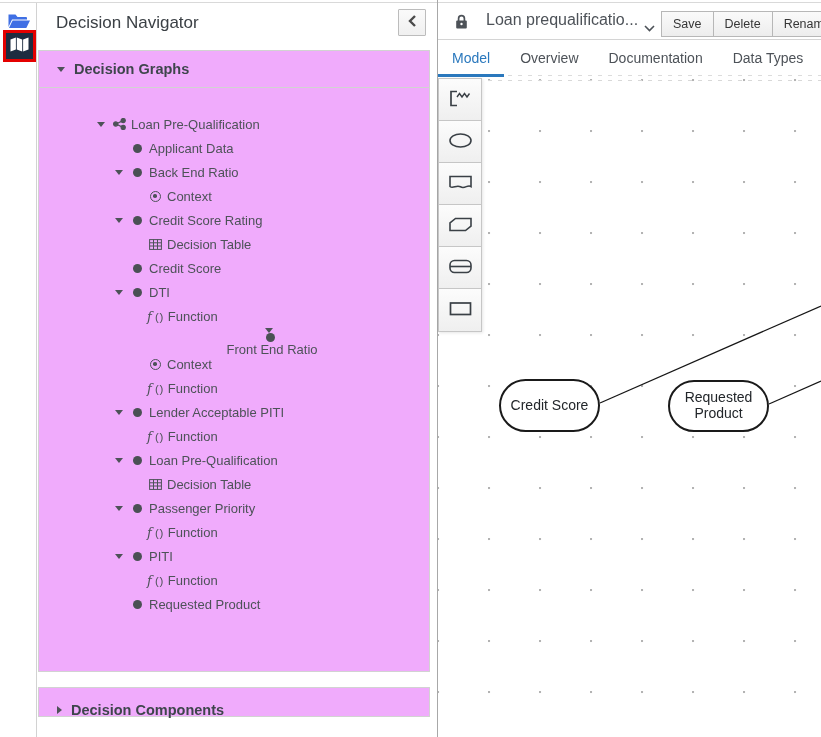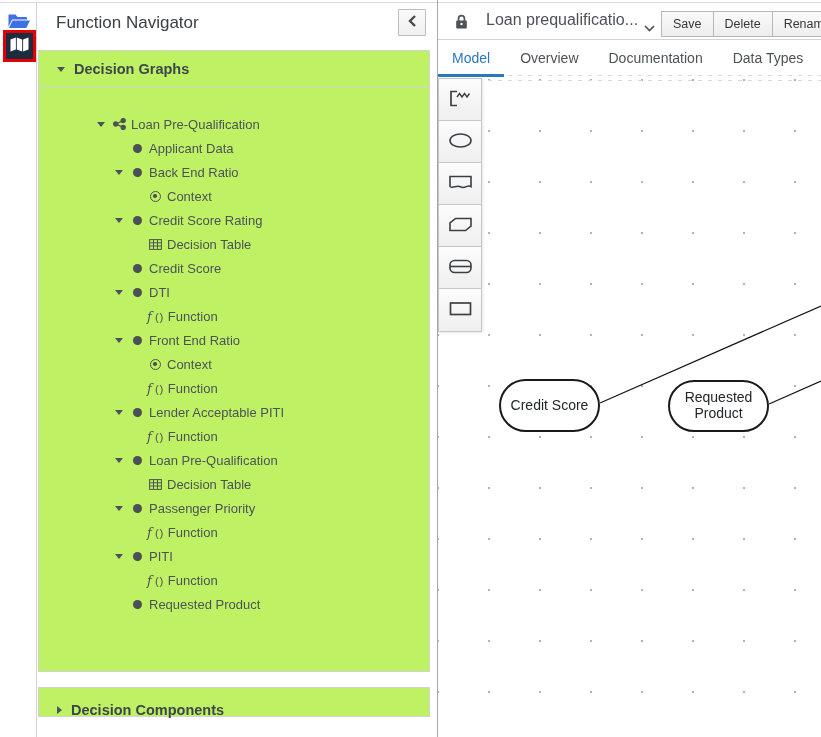--- a/index.html
+++ b/index.html
@@ -15,21 +15,21 @@
             background:#1e2c40; border:3px solid #e40000; display:flex;
             align-items:center; justify-content:center; cursor:pointer; }
 
   
   .navigator { position:absolute; left:38px; top:3px; width:399px; height:734px; background:#fff; }
   .nav-title { position:absolute; left:18px; top:10px; font-size:17px; color:#3b4045; }
   .collapse-btn { position:absolute; right:11px; top:6px; width:28px; height:27px;
                   border:1px solid #bcbcbc; border-radius:1px;
                   background:linear-gradient(#fafafa,#f0f0f0);
                   display:flex; align-items:center; justify-content:center; cursor:pointer; }
-  .card { position:absolute; left:0; width:392px; background:#bef264; border:1px solid #d2d2d2; }
+  .card { position:absolute; left:0; width:392px; background:#f0abfc; border:1px solid #d2d2d2; }
   .card-graphs { top:47px; height:622px; }
   .card-components { top:684px; height:30px; }
   .sec-header { display:flex; align-items:center; gap:9px; padding-left:18px;
                 font-size:14.5px; font-weight:600; color:#3e454c; cursor:pointer; }
   .card-graphs .sec-header { height:37px; border-bottom:1px solid #d2d2d2; }
   .card-components .sec-header { height:44px; }
   .tri-down { width:0; height:0; border-left:4.5px solid transparent;
               border-right:4.5px solid transparent; border-top:5.5px solid #4d5258; }
   .tri-right { width:0; height:0; border-top:4.5px solid transparent;
                border-bottom:4.5px solid transparent; border-left:5.5px solid #4d5258; }
@@ -104,21 +104,21 @@
       <svg width="19" height="15" viewBox="0 0 19 15">
         <path fill="#fff" d="M0.5 2.6 L5.9 0.6 V12.4 L0.5 14.4 Z"></path>
         <path fill="#fff" d="M6.8 0.6 L12.2 2.6 V14.4 L6.8 12.4 Z"></path>
         <path fill="#fff" d="M13.1 2.6 L18.5 0.6 V12.4 L13.1 14.4 Z"></path>
       </svg>
     </span>
   </button>
 </div>
 
 <div class="navigator">
-  <div class="nav-title">Function Navigator</div>
+  <div class="nav-title">Decision Navigator</div>
   <button class="collapse-btn">
     <span>
       <svg width="11" height="14" viewBox="0 0 11 14">
         <polyline points="8,2 3,7 8,12" fill="none" stroke="#4a4a4a" stroke-width="2.4"></polyline>
       </svg>
     </span>
   </button>
 
   <div class="card card-graphs">
     <div class="sec-header">
@@ -208,21 +208,21 @@
           </span>
           <span>DTI</span>
         </div>
         <div class="tree-row" style="padding-left: 94px;">
           <span class="caret-slot"></span>
           <span class="tree-icon">
             <span class="fn"><i>f</i> ()</span>
           </span>
           <span>Function</span>
         </div>
-        <div class="tree-row" style="padding-left: 76px;">
+        <div class="tree-row" style="padding-left: 76px; flex-direction: column;">
           <span class="caret-slot">
             <span class="tri-down"></span>
           </span>
           <span class="tree-icon">
             <span class="dot"></span>
           </span>
           <span>Front End Ratio</span>
         </div>
         <div class="tree-row" style="padding-left: 94px;">
           <span class="caret-slot"></span>

